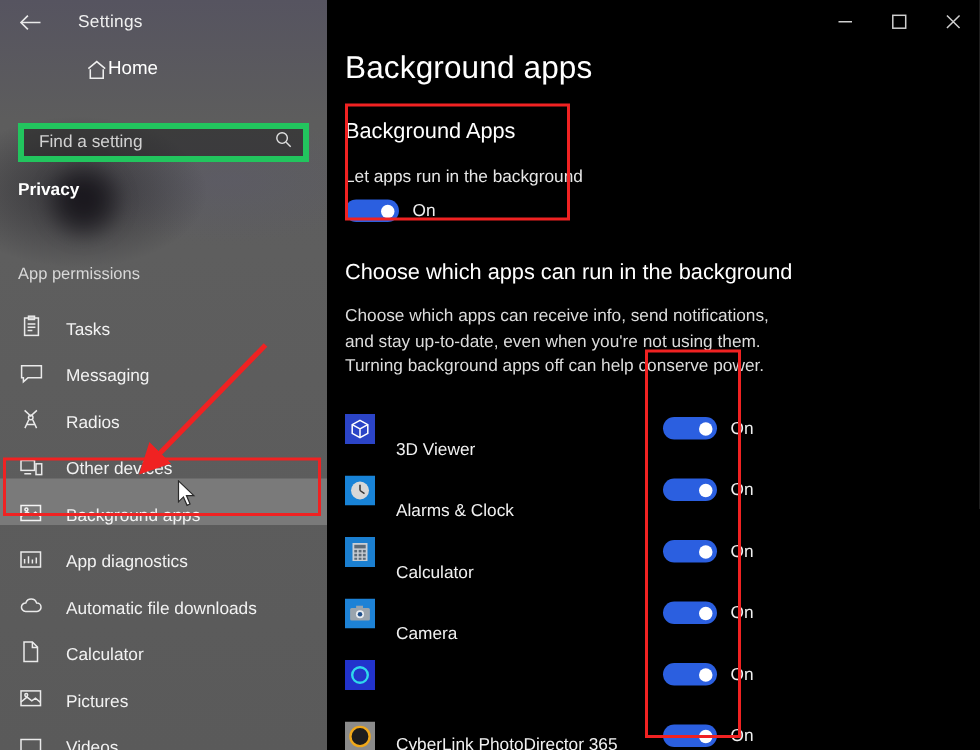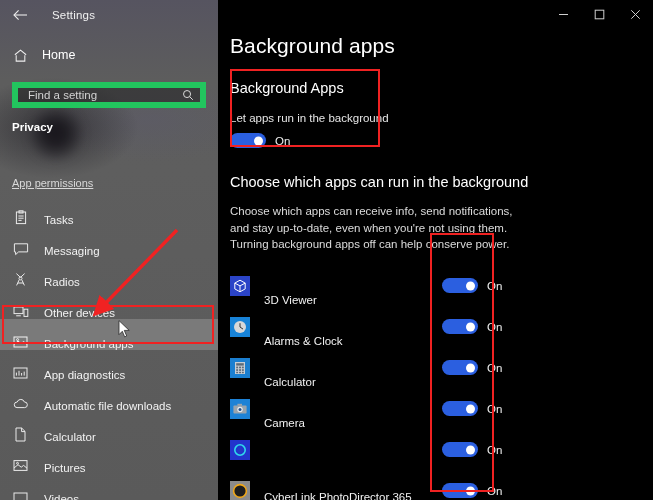--- a/index.html
+++ b/index.html
@@ -57,33 +57,33 @@
     opacity: 0.95;
   }
   .title-text {
     color: #f0f0f0;
     font-size: 11.5px;
     letter-spacing: 0.2px;
   }
 
   .home-row {
     display: flex;
-    align-items: center;
+    align-items: flex-start;
     height: 34px;
     padding-left: 12px;
-    gap: 14px;
     margin-top: 8px;
+    margin-left: 44px;
   }
   .home-row .ico { width: 16px; height: 16px; display:flex; align-items:center; justify-content:center; }
   .home-row .lbl { color:#fff; font-size: 12.5px; }
 
   .search-wrap {
     margin: 10px 12px 0 12px;
     height: 26px;
-    border: 6px solid #22c55e;
+    border: 4px solid #22c55e;
     background: rgba(32,32,32,0.55);
     display: flex;
     padding: 0 6px 0 10px;
   }
   .search-wrap input {
     flex: 1;
     background: transparent;
     border: none;
     outline: none;
     color: #e4e4e4;
@@ -97,21 +97,20 @@
     color: #ffffff;
     font-size: 11.5px;
     font-weight: bold;
     padding: 13px 0 0 12px;
   }
   .group-title {
     color: #d8d8d8;
     font-size: 11px;
     padding: 0 0 0 12px;
     margin-top: 44px;
-    text-decoration: underline;
   }
 
   .nav-list { margin-top: 6px; }
   .nav-item {
     display: flex;
     align-items: flex-end;
     height: 31px;
     padding-left: 12px;
     gap: 15px;
     position: relative;

